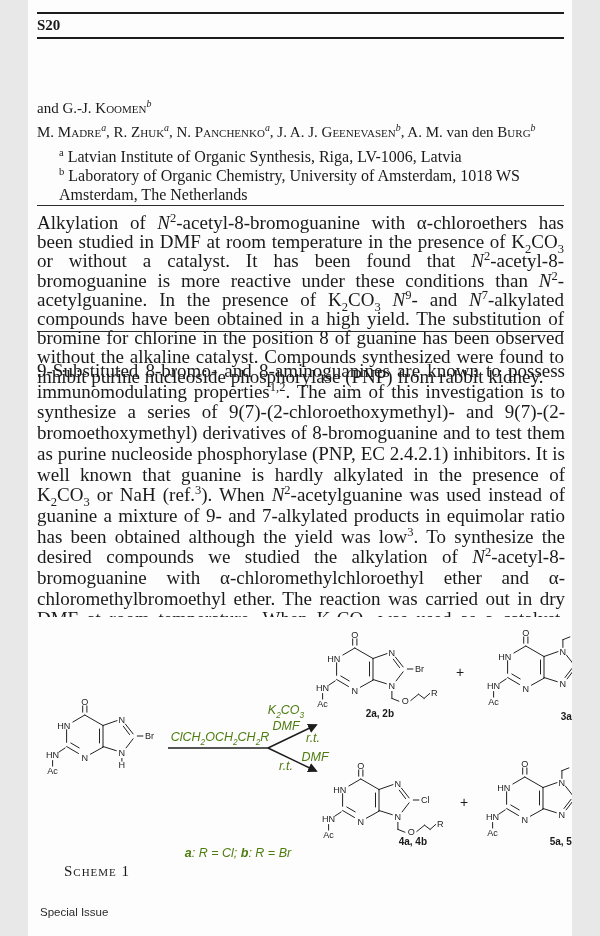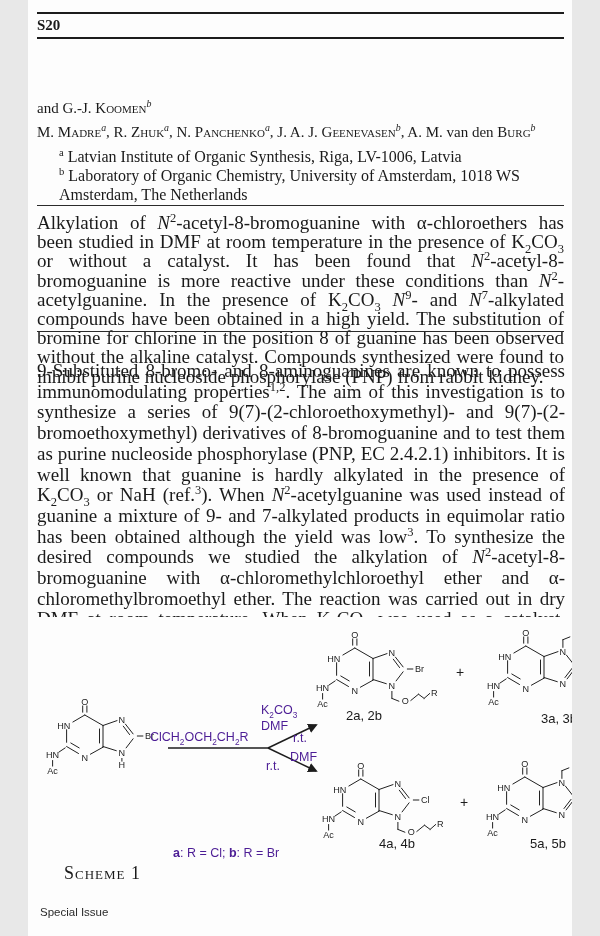--- a/index.html
+++ b/index.html
@@ -16,25 +16,25 @@
   sup{font-size:0.66em;}
   sub{font-size:0.66em;}
   .affils{position:absolute;top:147px;left:31px;right:8px;font-size:16px;
           line-height:19px;}
   .abstract{position:absolute;top:213px;left:9px;right:8px;font-size:19px;line-height:19.2px;
             text-align:justify;}
   .bodytext{position:absolute;top:361px;left:9px;right:7px;font-size:19px;line-height:20.7px;
             text-align:justify;height:256px;overflow:hidden;}
   .scheme{position:absolute;top:620px;left:0;width:600px;height:278px;
           font-family:"Liberation Sans",sans-serif;}
-  .scheme .lbl{position:absolute;font-size:12.5px;color:#4c1d95;}
+  .scheme .lbl{position:absolute;font-size:12.5px;color:#4d7c0f;text-align:center;font-style:italic;}
   .scheme .plus{position:absolute;font-size:14px;color:#1c1c1c;}
-  .scheme .cmpd{position:absolute;font-size:13px;font-weight:normal;width:60px;text-align:center;}
+  .scheme .cmpd{position:absolute;font-size:10px;font-weight:bold;width:60px;text-align:right;}
   .scheme-caption{position:absolute;left:36px;top:243px;font-family:"Liberation Serif",serif;
-          font-variant:small-caps;font-size:18px;letter-spacing:1px;color:#1a1a1a;}
+          font-variant:small-caps;font-size:15px;letter-spacing:1px;color:#1a1a1a;}
   .molwrap{position:absolute;width:133px;height:105px;}
   .mol line{stroke:#1c1c1c;stroke-width:1.4;stroke-linecap:round;}
   .mol text{font-family:"Liberation Sans",sans-serif;font-size:13px;fill:#1c1c1c;text-anchor:middle;}
   .mol text.st{text-anchor:start;}
   .arrows line{stroke:#1c1c1c;stroke-width:1.4;}
   .footer{position:absolute;top:906px;left:12px;right:10px;font-family:"Liberation Sans",sans-serif;
           font-size:11.5px;color:#2a2a2a;display:flex;justify-content:space-between;}
 </style>
 </head>
 <body>

